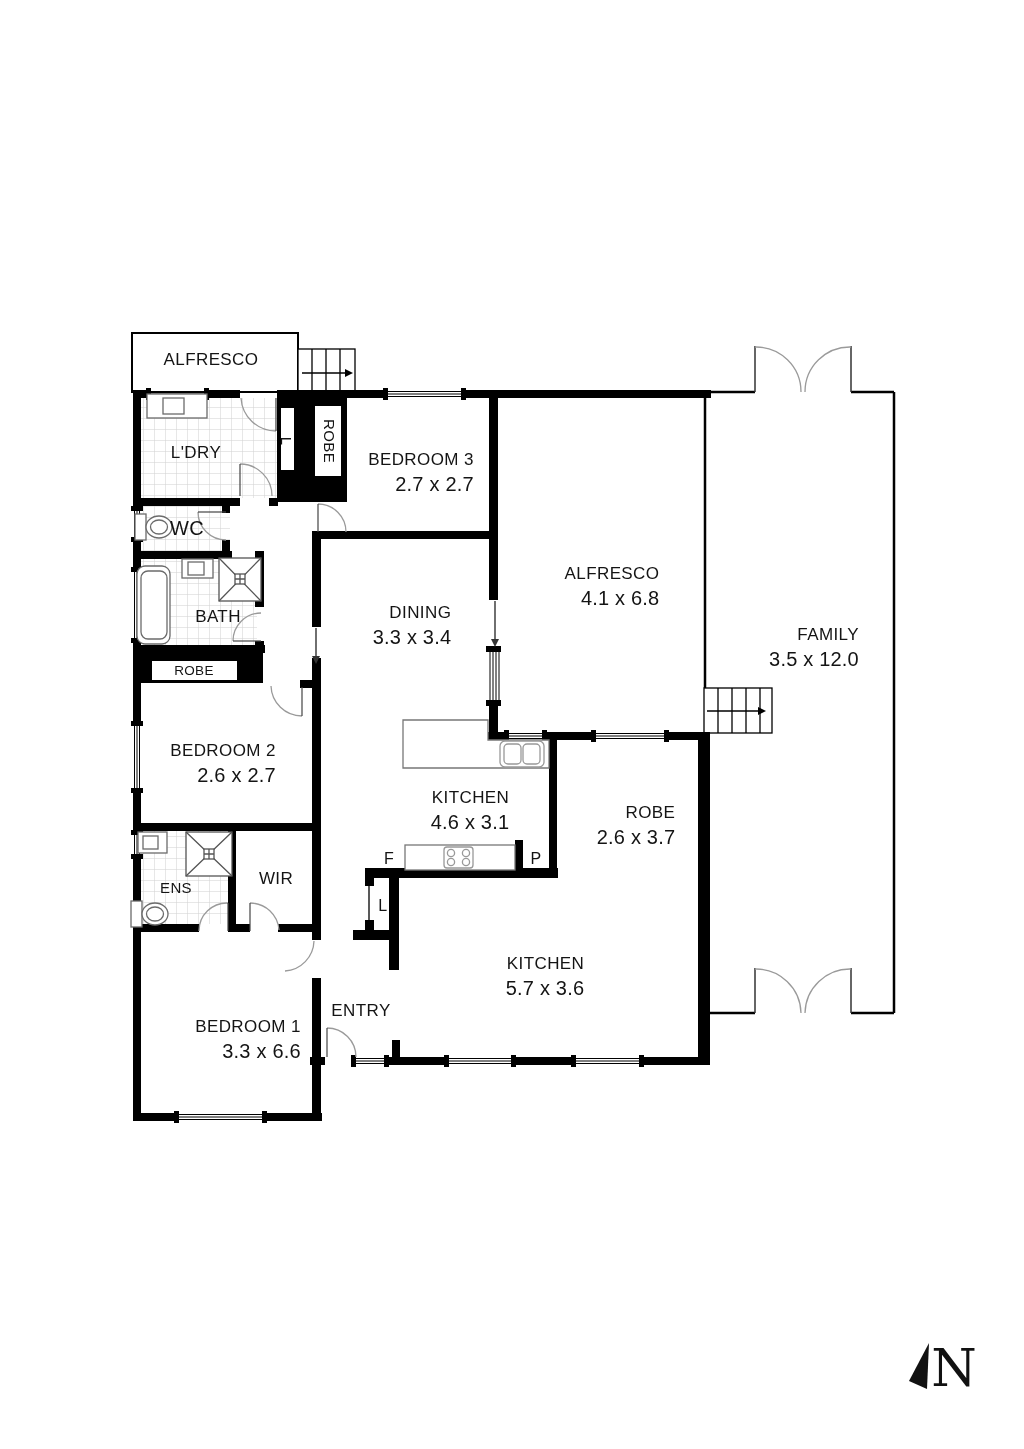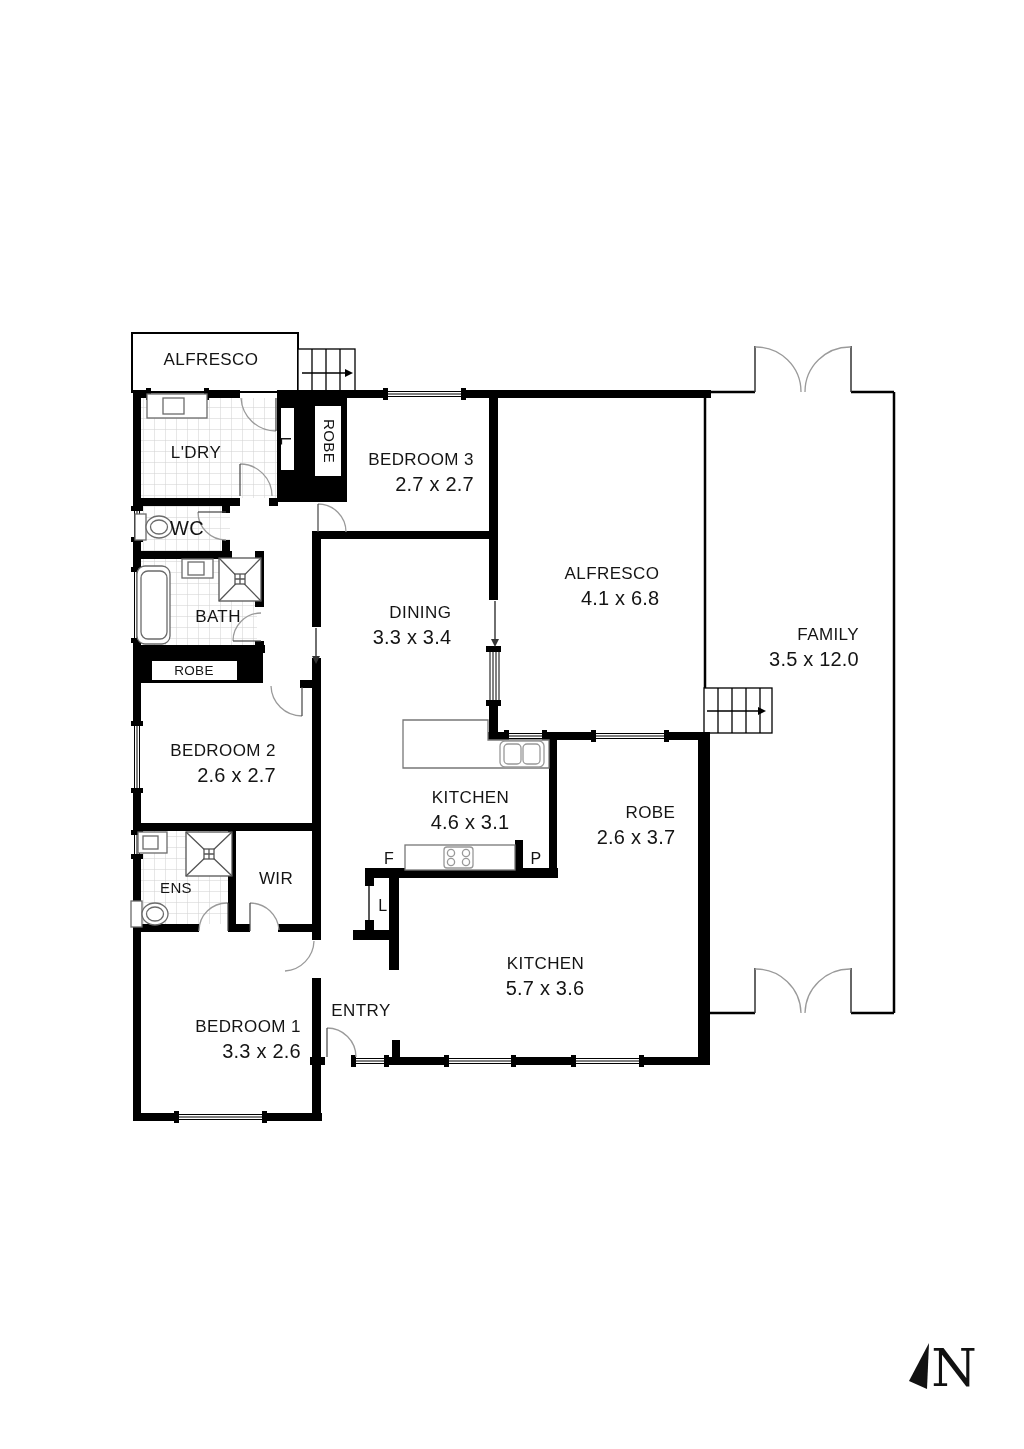--- a/index.html
+++ b/index.html
@@ -333,21 +333,21 @@
   <div class="lbl" style="left:223px;top:763px">
     <span class="nm">BEDROOM 2</span>
     <span class="dm">2.6 x 2.7</span>
   </div>
 
   <div class="lbl fs15" style="left:176px;top:888px">ENS</div>
   <div class="lbl" style="left:276px;top:879px">WIR</div>
 
   <div class="lbl" style="left:248px;top:1039px">
     <span class="nm">BEDROOM 1</span>
-    <span class="dm">3.3 x 2.6</span>
+    <span class="dm">3.3 x 6.6</span>
   </div>
 
   <div class="lbl" style="left:361px;top:1011px">ENTRY</div>
 
   <div class="lbl" style="left:421px;top:472px">
     <span class="nm">BEDROOM 3</span>
     <span class="dm">2.7 x 2.7</span>
   </div>
 
   <div class="lbl" style="left:412px;top:625px">

